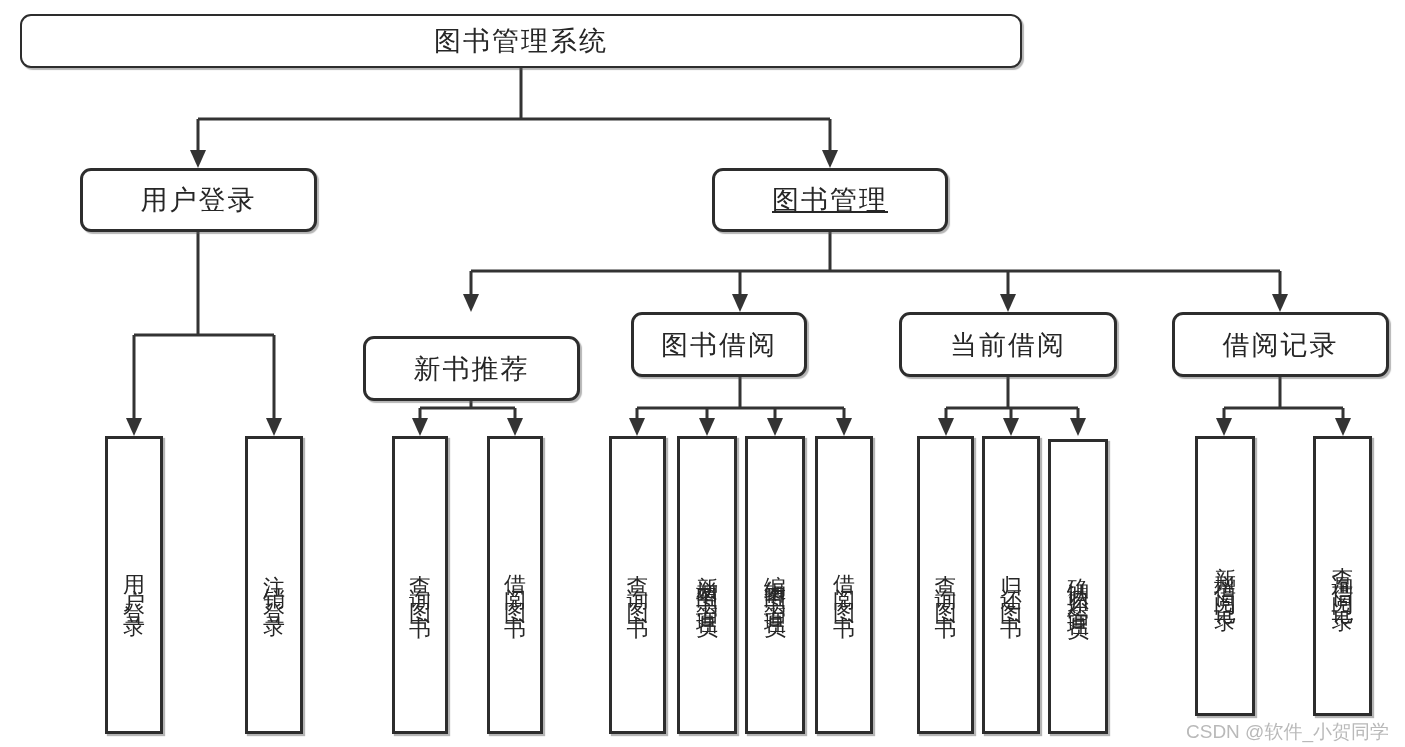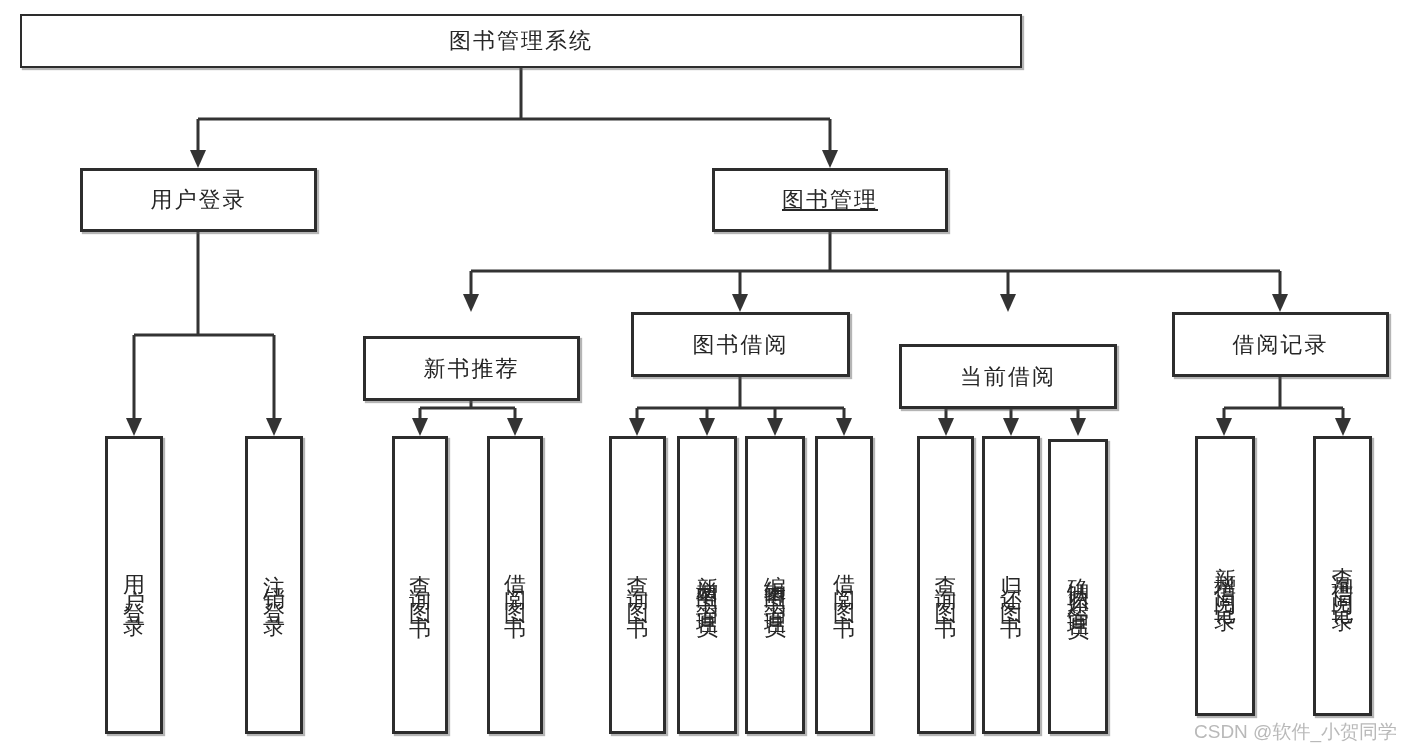--- a/index.html
+++ b/index.html
@@ -27,23 +27,24 @@
     background: #ffffff;
     border: 3px solid #2d2d2d;
     box-shadow: 2px 2px 1px rgba(90,90,90,0.45);
     display: flex;
     align-items: center;
     justify-content: center;
     color: #262626;
     box-sizing: border-box;
   }
   .hbox {
-    font-size: 22px;
+    font-size: 27px;
     letter-spacing: 2px;
     white-space: nowrap;
+    border-radius: 11px;
   }
   .root {
     border-width: 2px;
   }
   .vbox span {
     writing-mode: vertical-rl;
     text-orientation: mixed;
     font-size: 22px;
     line-height: 1;
     letter-spacing: 14px;
@@ -58,21 +59,20 @@
     letter-spacing: 6px;
   }
   .watermark {
     position: absolute;
     left: 1186px;
     top: 719px;
     width: 219px;
     font-size: 19px;
     color: #b9b9b9;
     white-space: nowrap;
-    text-align: center;
   }
 </style>
 </head>
 <body>
 
 <div class="canvas">
 
   <svg class="connectors" viewBox="0 0 1405 747" xmlns="http://www.w3.org/2000/svg">
     <g stroke="#333333" stroke-width="3" fill="none">
 
@@ -112,22 +112,22 @@
       <polygon points="1335,418 1351,418 1343,436"></polygon>
     </g>
   </svg>
 
   <div class="node hbox root" style="left:20px; top:14px; width:1002px; height:54px;">图书管理系统</div>
 
   <div class="node hbox" style="left:80px; top:168px; width:237px; height:64px;">用户登录</div>
   <div class="node hbox" style="left:712px; top:168px; width:236px; height:64px;text-decoration:underline;">图书管理</div>
 
   <div class="node hbox" style="left:363px; top:312px; width:217px; height:65px;margin-top:24px;">新书推荐</div>
-  <div class="node hbox" style="left:631px; top:312px; width:219px; height:65px;">图书借阅</div>
-  <div class="node hbox" style="left:899px; top:312px; width:218px; height:65px;margin-top:32px;">当前借阅</div>
+  <div class="node hbox" style="left:631px; top:312px; width:176px; height:65px;">图书借阅</div>
+  <div class="node hbox" style="left:899px; top:312px; width:218px; height:65px;">当前借阅</div>
   <div class="node hbox" style="left:1172px; top:312px; width:217px; height:65px;">借阅记录</div>
 
   <div class="node vbox" style="left:105px; top:436px; width:58px; height:298px;">
     <span>用户登录</span>
   </div>
   <div class="node vbox" style="left:245px; top:436px; width:58px; height:298px;">
     <span>注销登录</span>
   </div>
 
   <div class="node vbox" style="left:392px; top:436px; width:56px; height:298px;">

